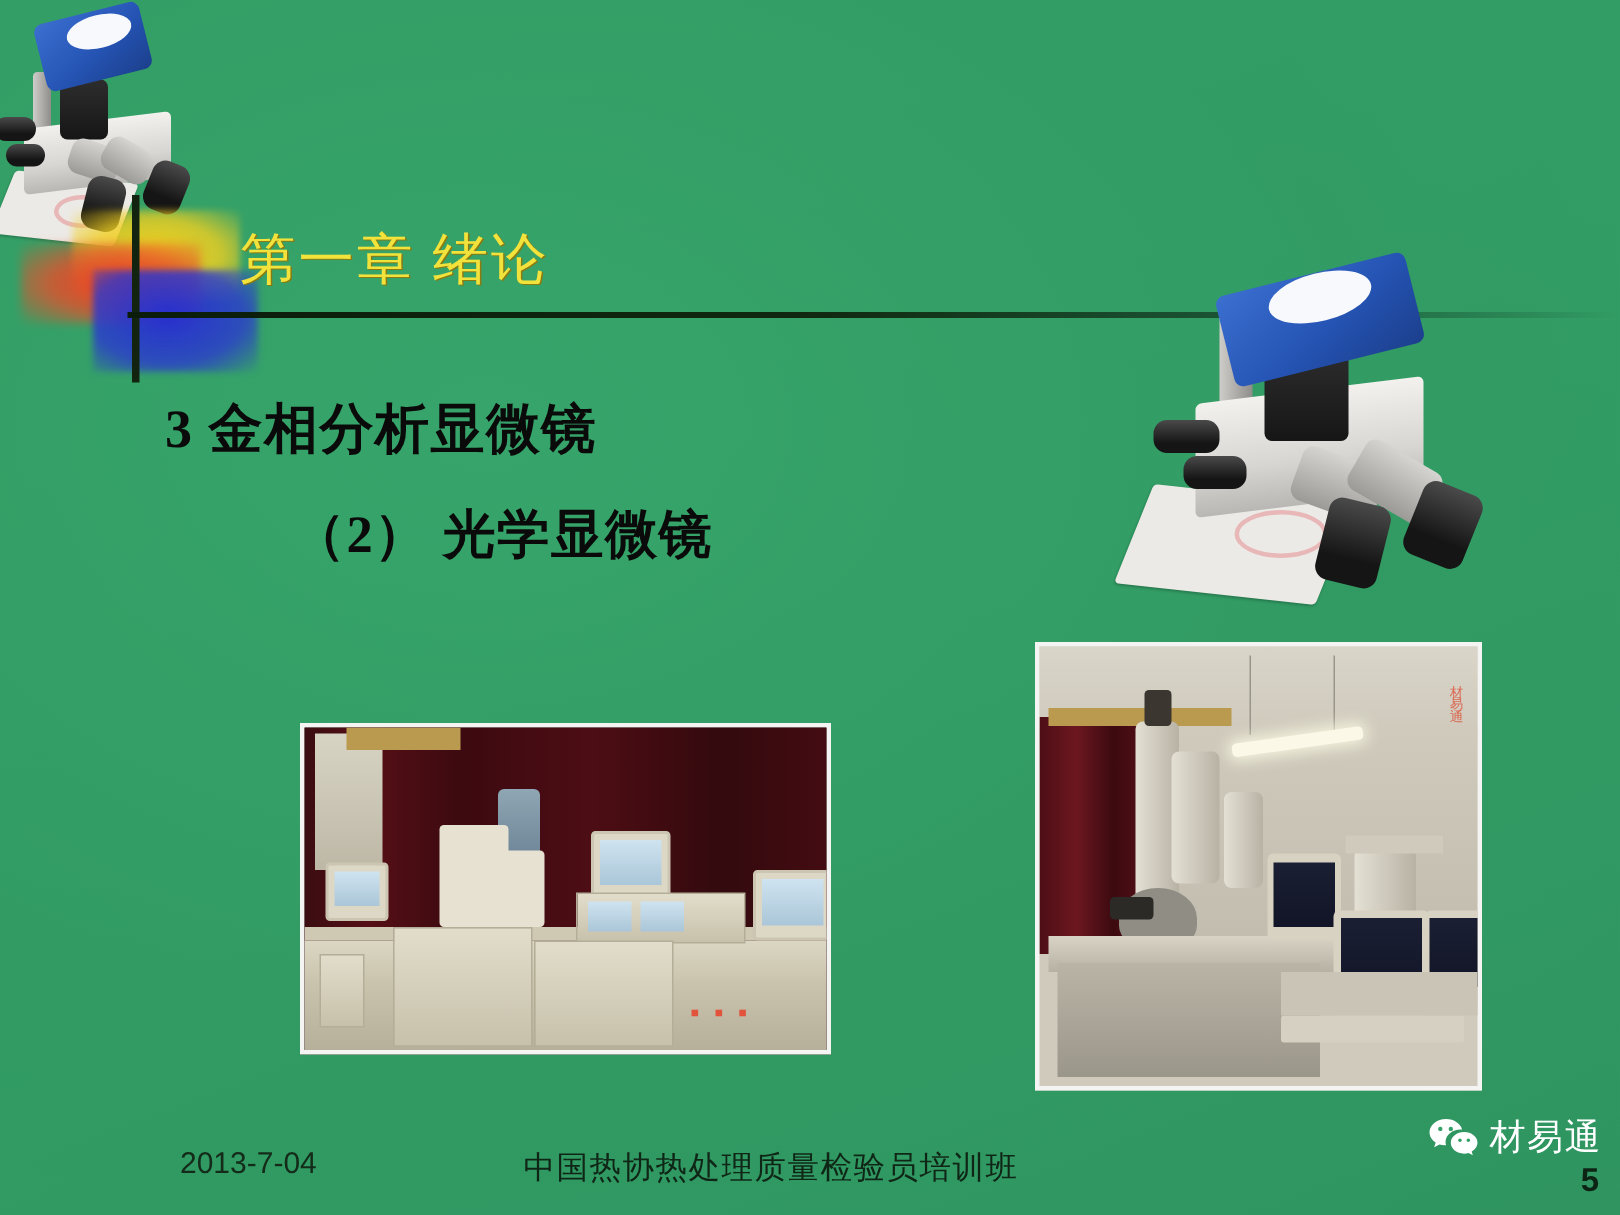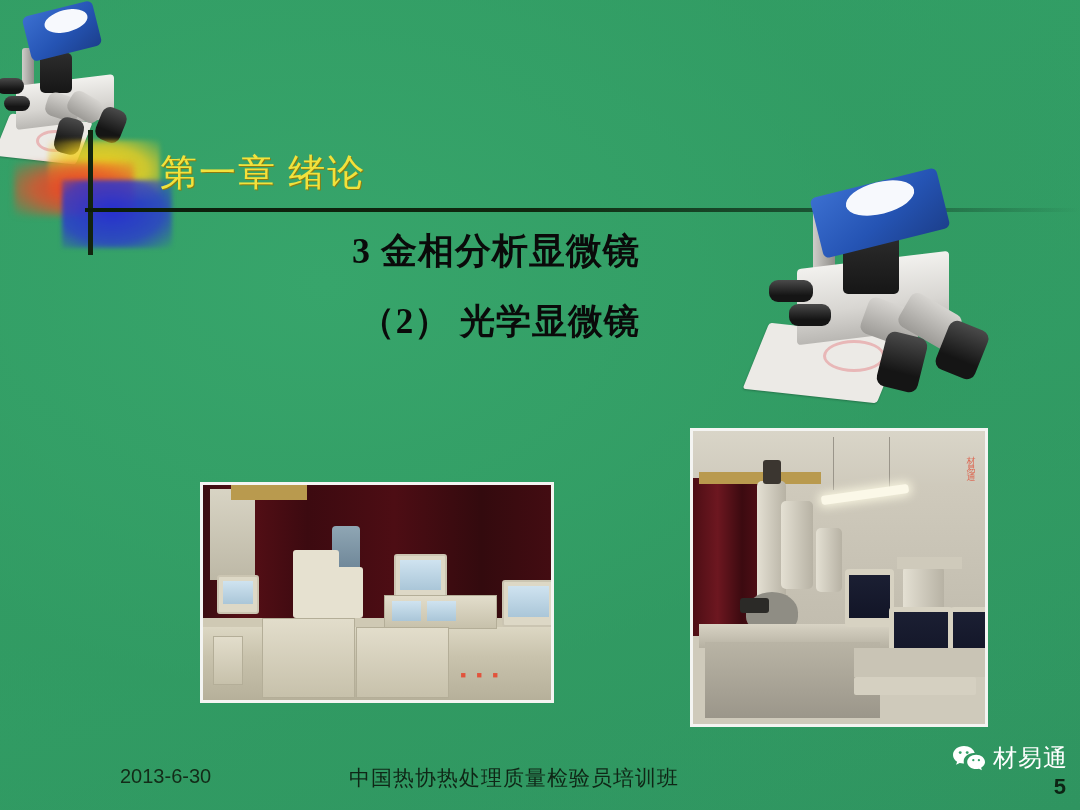--- a/index.html
+++ b/index.html
@@ -47,21 +47,21 @@
     position:absolute;left:160px;top:148px;
     color:#f2e23c;
     font-size:37px;letter-spacing:2px;
     font-family:"Liberation Serif", serif;
     font-weight:400;
     text-shadow:1px 1px 0 #8b7a10;
     white-space:nowrap;
   }
 
   
-  .body-text{position:absolute;left:0;top:227px;width:640px;color:#0a0a0a;text-align:right;}
+  .body-text{position:absolute;left:0;top:262px;width:640px;color:#0a0a0a;}
   .bt-line1{
     margin-left:110px;font-size:36px;font-weight:700;letter-spacing:1px;
     font-family:"Liberation Serif", serif;white-space:nowrap;
   }
   .bt-line2{
     margin-left:195px;margin-top:22px;font-size:35px;font-weight:700;letter-spacing:1px;
     font-family:"Liberation Serif", serif;white-space:nowrap;
   }
   .bt-line3{
     margin-left:195px;margin-top:22px;font-size:35px;font-weight:700;letter-spacing:1px;
@@ -258,21 +258,21 @@
       <div class="scr2" style="position:absolute;left:8%;top:8%;width:84%;height:72%;"></div>
     </div>
     <div class="mon2" style="left:88%;top:60%;width:14%;height:22%;">
       <div class="scr2" style="position:absolute;left:8%;top:8%;width:84%;height:72%;"></div>
     </div>
     <div style="position:absolute;left:55%;top:84%;width:42%;height:6%;background:#d5d0c1;border-radius:2px;"></div>
     <div style="position:absolute;left:55%;top:74%;width:46%;height:10%;background:#c9c4b5;"></div>
     <div class="wm">材易通</div>
   </div>
 
-  <div class="footer-date">2013-6-30</div>
+  <div class="footer-date">2013-7-04</div>
   <div class="footer-center">中国热协热处理质量检验员培训班</div>
 
   <div class="brand">
     <span style="display:inline-block;width:34px;height:28px;">
       <svg width="34" height="28" viewBox="0 0 34 28" aria-hidden="true">
         <path d="M12 2C5.9 2 1 6 1 10.9c0 2.8 1.6 5.2 4.1 6.8l-1 3.1 3.6-1.8c1.1.3 2.2.5 3.4.5.3 0 .6 0 .9-.03-.2-.7-.3-1.4-.3-2.1 0-4.6 4.5-8.3 10-8.3.35 0 .7.02 1.05.05C21.9 5.2 17.5 2 12 2z" fill="#ffffff"></path>
         <circle cx="8.2" cy="8.6" r="1.45" fill="#33a068"></circle>
         <circle cx="15.2" cy="8.6" r="1.45" fill="#33a068"></circle>
         <path d="M33 17.9c0-4-4-7.2-8.9-7.2s-8.9 3.2-8.9 7.2 4 7.2 8.9 7.2c1 0 2-.15 2.9-.42l2.9 1.5-.8-2.5c2.4-1.3 3.9-3.5 3.9-5.78z" fill="#ffffff"></path>
         <circle cx="21.3" cy="16.2" r="1.15" fill="#33a068"></circle>

